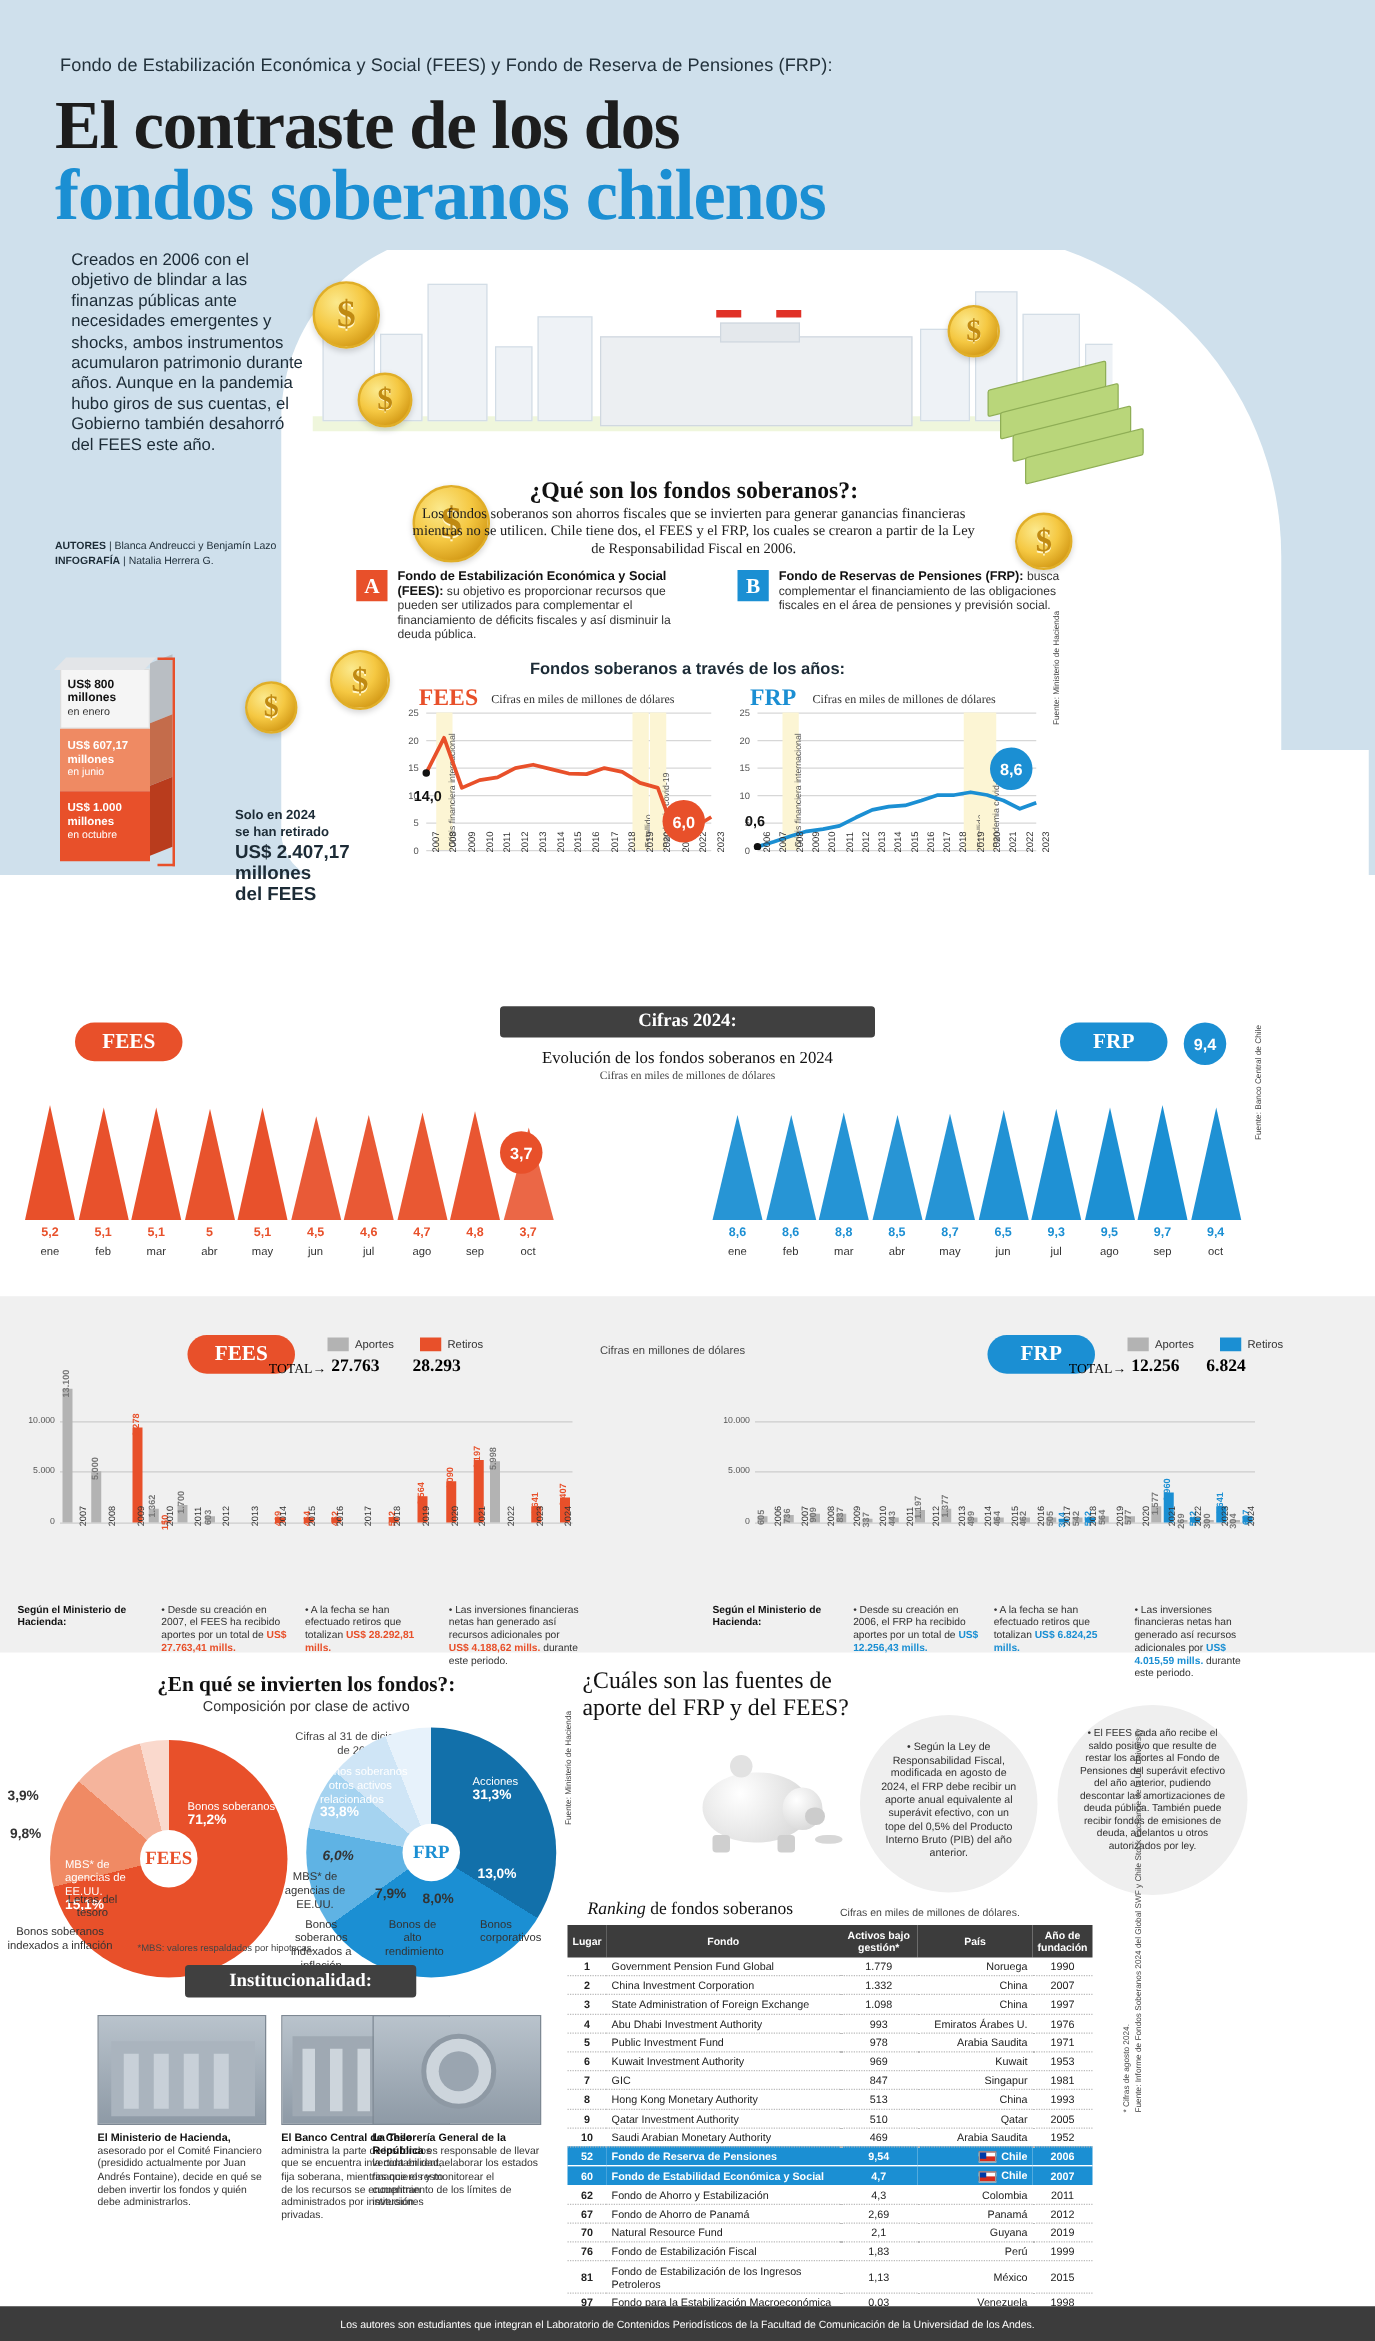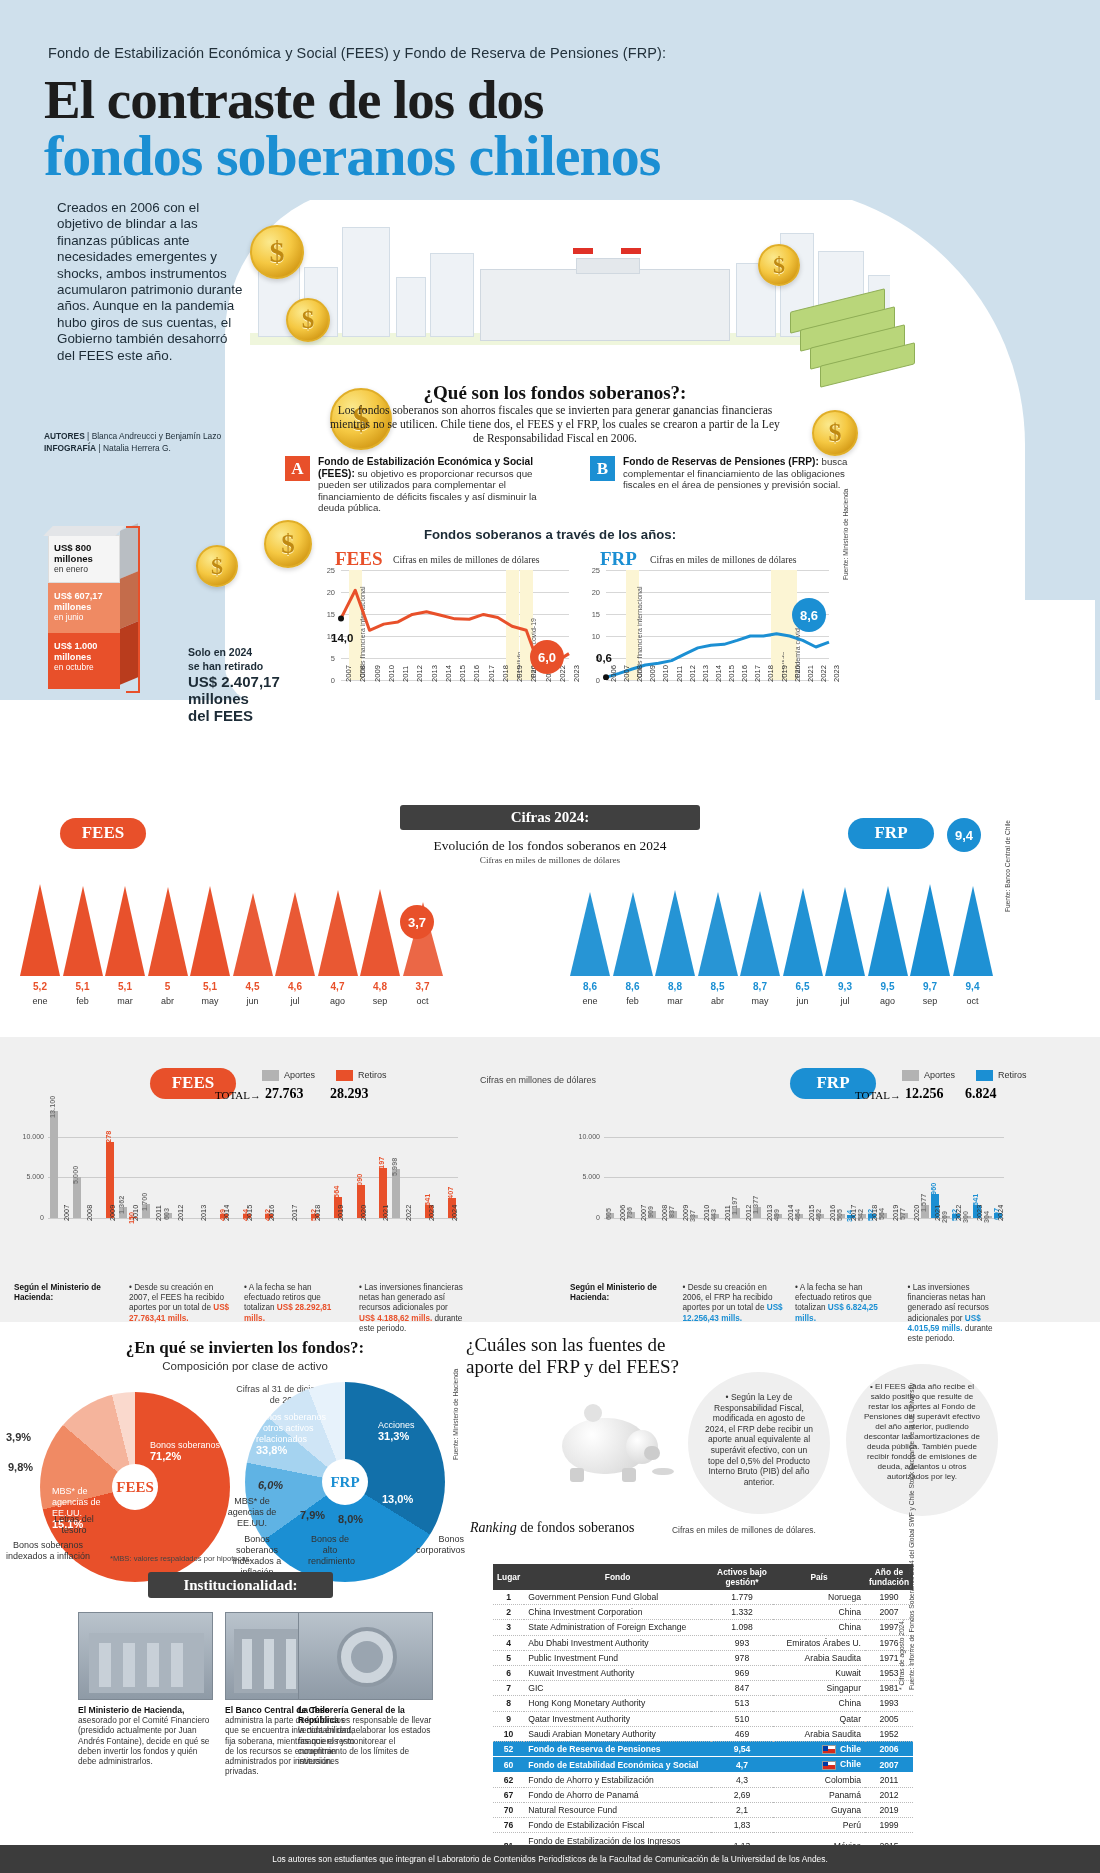--- a/index.html
+++ b/index.html
@@ -93,21 +93,21 @@
   .bar-val{ position:absolute; font-size:7.3px; font-weight:700; transform:rotate(-90deg); transform-origin:left bottom; white-space:nowrap;}
   .bar-year{ position:absolute; font-size:7.3px; color:#333; transform:rotate(-90deg); transform-origin:left top; white-space:nowrap;}
 
   
   .donut{ position:absolute; border-radius:50%;}
   .donut-hole{ position:absolute; border-radius:50%; background:#fff; display:flex;align-items:center;justify-content:center;}
   .dcap{ position:absolute; font-size:9px; line-height:11px; color:#333;}
   .dcap b{ font-size:11px;}
 
   
-  .rk{ position:absolute; left:493px; top:1540px; width:420px; font-size:8.6px;margin-top:24px;}
+  .rk{ position:absolute; left:454px; top:1540px; width:420px; font-size:8.6px;}
   .rk table{ border-collapse:collapse; width:420px;}
   .rk th{ background:#3c3c3c; color:#fff; font-size:8.4px; font-weight:700; padding:3px 4px; }
   .rk td{ padding:2.1px 4px; border-bottom:1px dotted #bbb; color:#222;}
   .rk td.num{ text-align:center; font-weight:700; width:30px;}
   .rk td.act{ text-align:center; width:62px;}
   .rk td.pais{ text-align:right; width:92px;}
   .rk td.anio{ text-align:center; width:42px;}
   .rk tr.hl td{ background:#1b8fd3; color:#fff; font-weight:700; border-bottom:1px solid #fff;}
 
   
@@ -608,21 +608,21 @@
   </div>
   <div class="dcap" style="left:256px;top:1412px;width:76px;color:#fff;"><span>Bonos soberanos y otros activos relacionados</span><br><b>33,8%</b></div>
   <div class="dcap" style="left:378px;top:1420px;width:60px;color:#fff;"><span>Acciones</span><br><b>31,3%</b></div>
   <div class="dcap" style="left:382px;top:1494px;color:#fff;"><b>13,0%</b></div>
   <div class="dcap" style="left:338px;top:1514px;"><b>8,0%</b></div>
   <div class="dcap" style="left:300px;top:1510px;"><b>7,9%</b></div>
   <div class="dcap" style="left:258px;top:1480px;font-style:italic;"><b>6,0%</b></div>
   <div class="dcap" style="left:224px;top:1496px;width:56px;text-align:center;">MBS* de agencias de EE.UU.</div>
   <div class="dcap" style="left:228px;top:1534px;width:58px;text-align:center;">Bonos soberanos indexados a inflación</div>
   <div class="dcap" style="left:308px;top:1534px;width:44px;text-align:center;">Bonos de alto rendimiento</div>
-  <div class="dcap" style="left:384px;top:1534px;width:48px;text-align:right;margin-left:32px;">Bonos corporativos</div>
+  <div class="dcap" style="left:384px;top:1534px;width:48px;text-align:left;">Bonos corporativos</div>
   <div class="vsrc" style="left:452px;top:1460px;">Fuente: Ministerio de Hacienda</div>
 
   <div style="position:absolute;left:466px;top:1334px;width:380px;font-family:'Liberation Serif',serif;font-size:19px;color:#111;line-height:22px;">
     <div>¿Cuáles son las fuentes de</div>
     <div>aporte del FRP y del FEES?</div>
   </div>
   <div style="position:absolute;left:548px;top:1390px;width:120px;height:100px;">
     <div style="position:absolute;left:14px;top:28px;width:86px;height:56px;background:radial-gradient(circle at 35% 30%,#fff,#d0d0d0);border-radius:44px/30px;"></div>
     <div style="position:absolute;left:78px;top:40px;width:32px;height:34px;background:radial-gradient(circle at 35% 30%,#fff,#cfcfcf);border-radius:50%;"></div>
     <div style="position:absolute;left:96px;top:56px;width:16px;height:14px;background:#cccccc;border-radius:8px;"></div>

